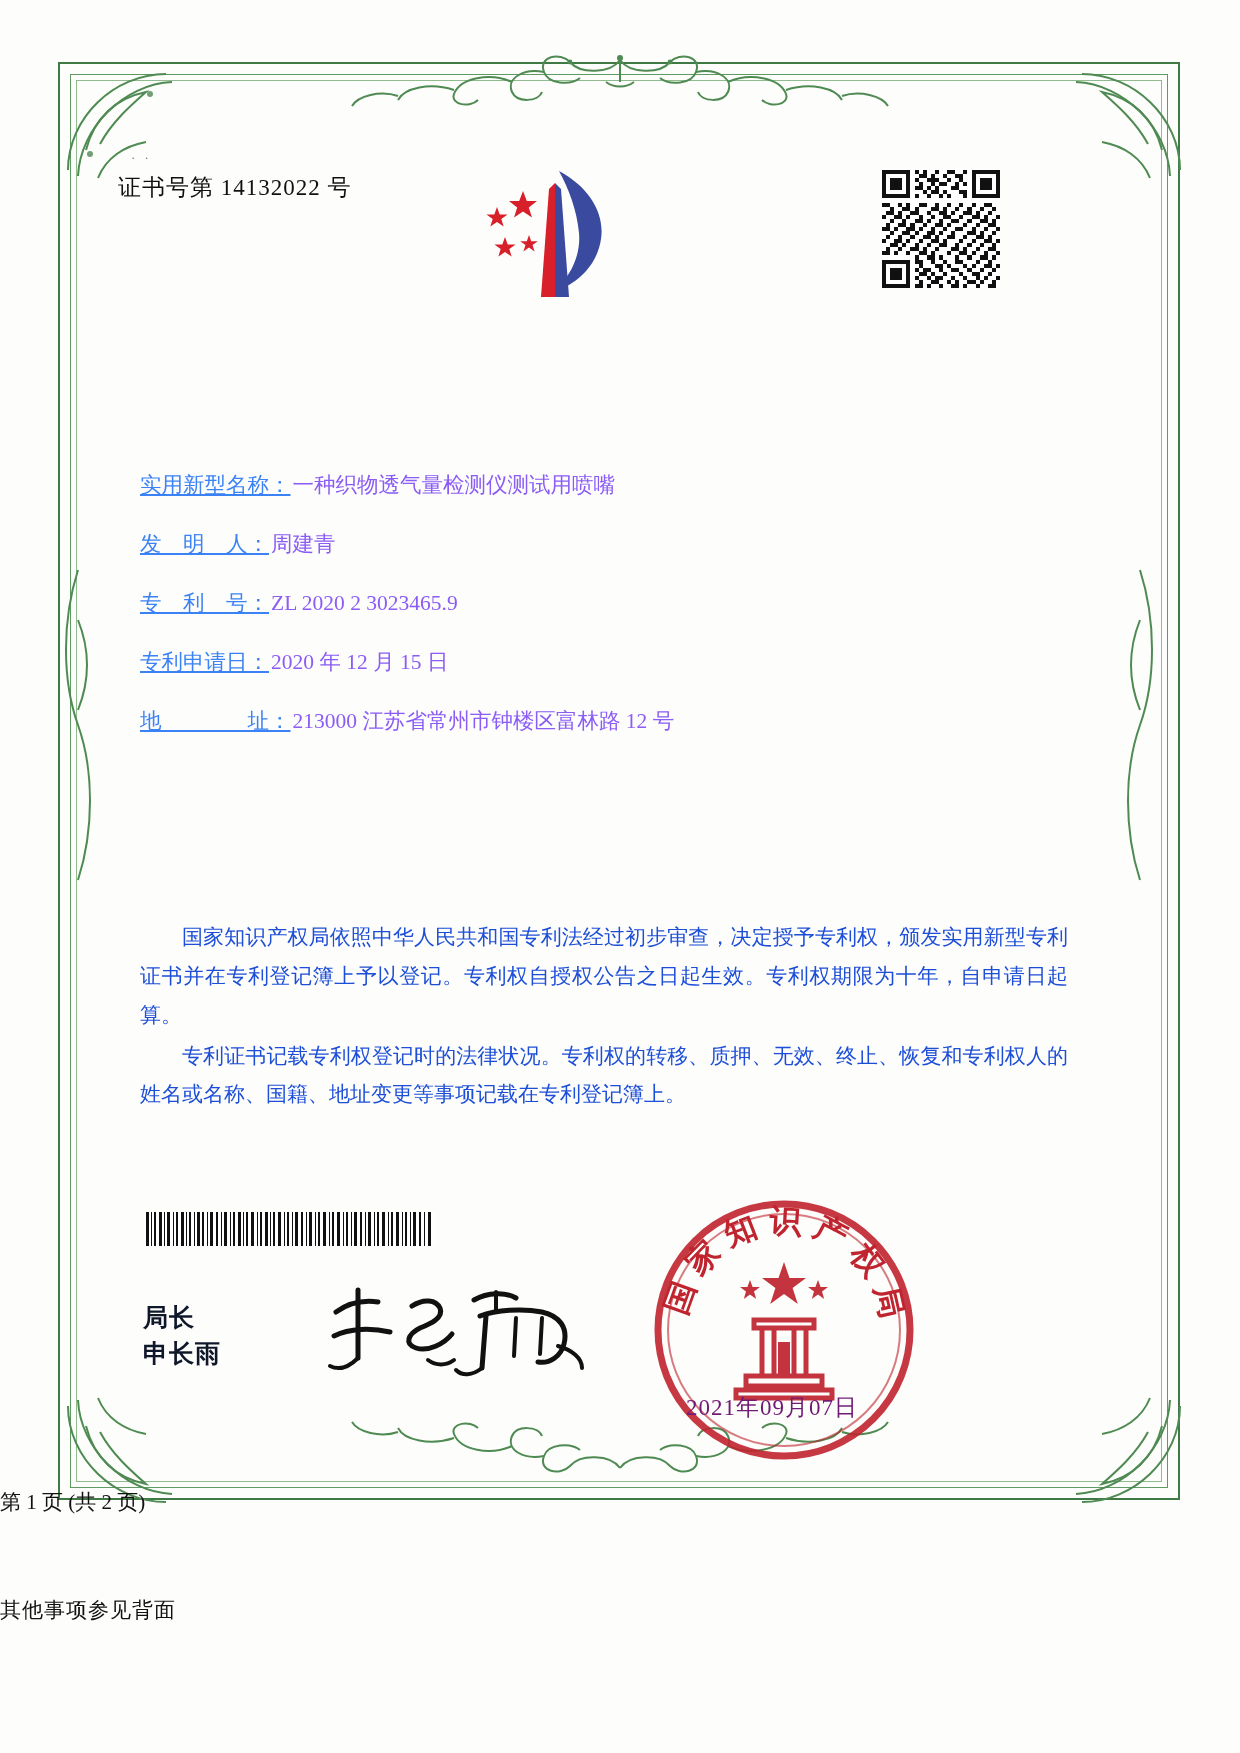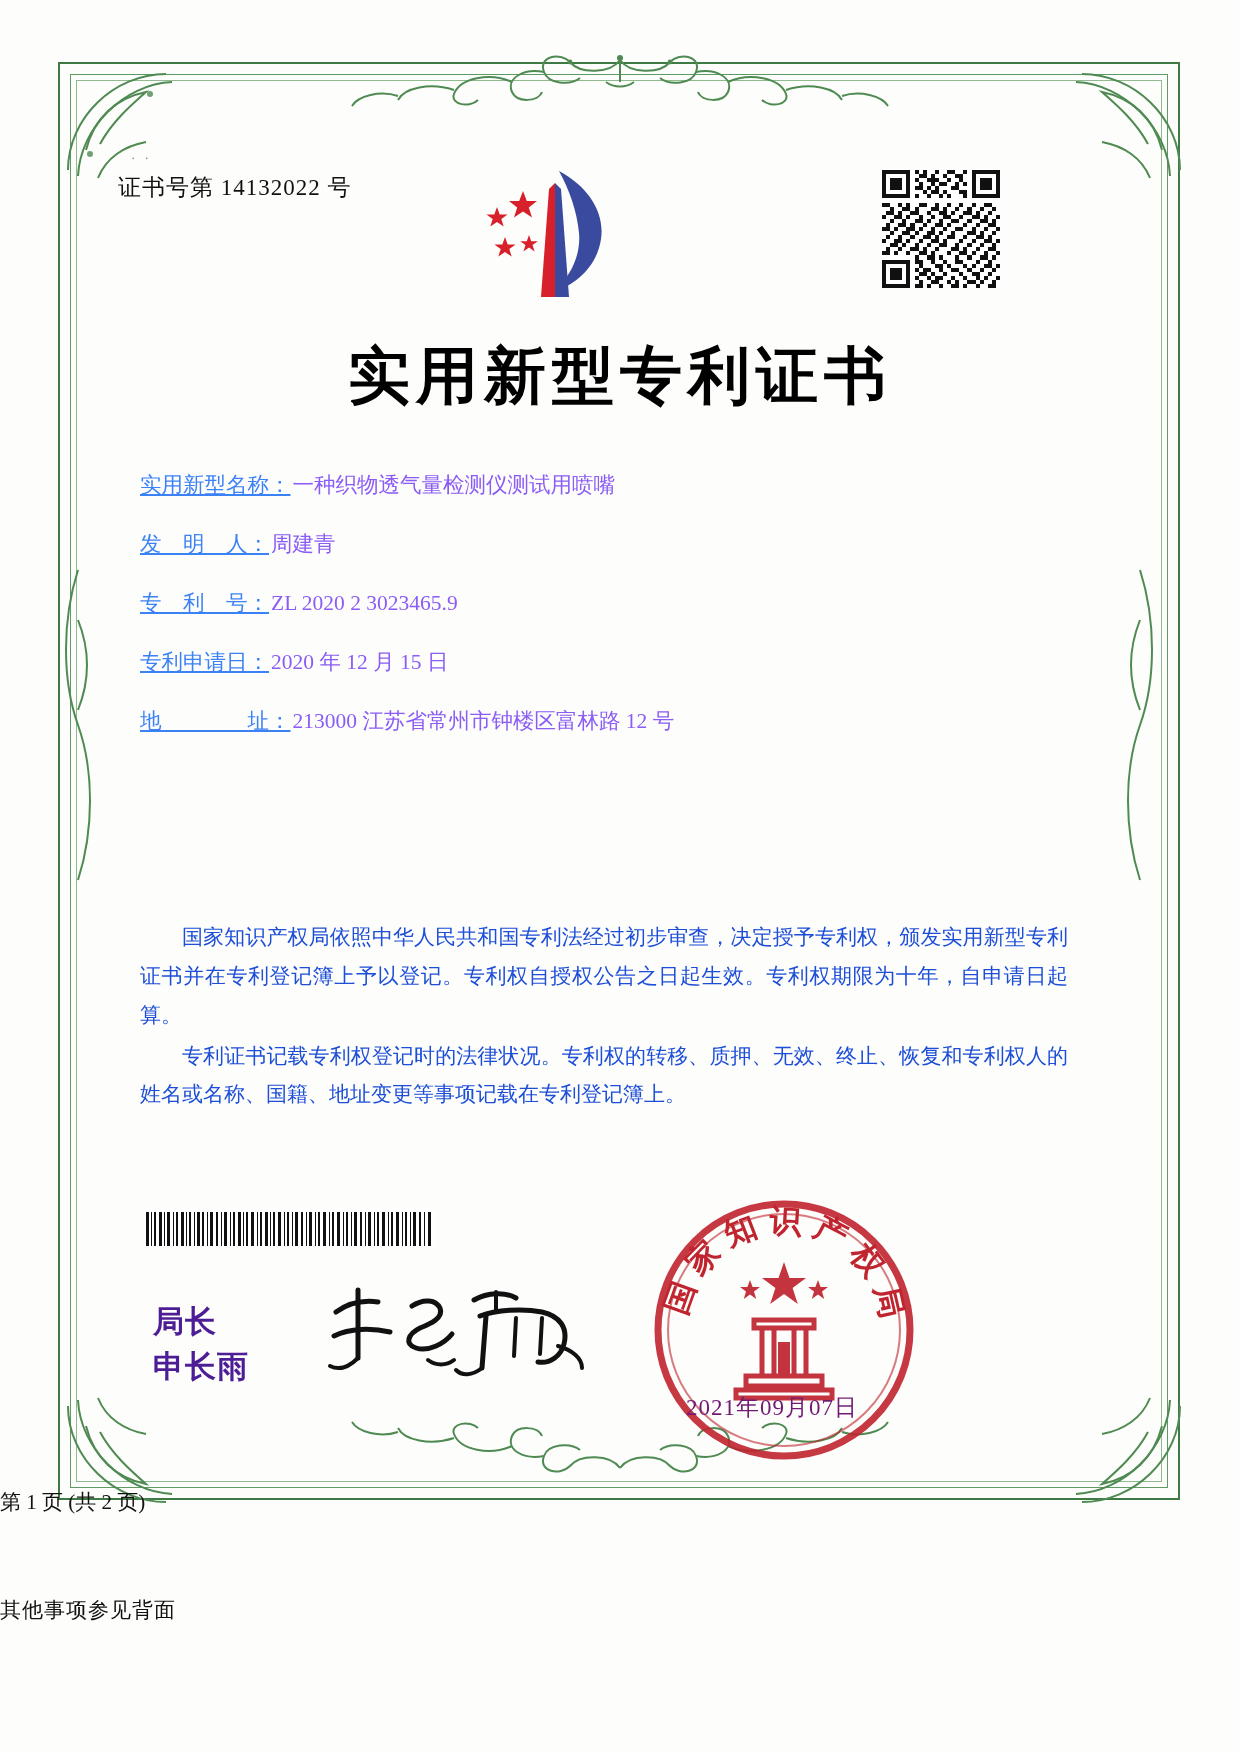--- a/index.html
+++ b/index.html
@@ -151,25 +151,25 @@
   
   .barcode {
     position: absolute;
     left: 144px; top: 1212px;
     width: 292px; height: 34px;
   }
 
   
   .sig-label {
     position: absolute;
-    left: 153px; top: 1300px;
-    font-size: 31px;
+    left: 143px; top: 1300px;
+    font-size: 25px;
     font-weight: bold;
     line-height: 1.45;
-    color: #4c1d95;
+    color: #0f172a;
     letter-spacing: 1px;
   }
   .sig-script {
     position: absolute;
     left: 320px; top: 1272px;
     width: 270px; height: 110px;
   }
 
   
   .seal {
@@ -537,21 +537,20 @@
       <rect x="8" y="28" width="2" height="1"></rect>
         <rect x="11" y="28" width="1" height="1"></rect>
         <rect x="14" y="28" width="1" height="1"></rect>
         <rect x="17" y="28" width="2" height="1"></rect>
         <rect x="20" y="28" width="1" height="1"></rect>
         <rect x="23" y="28" width="1" height="1"></rect>
         <rect x="26" y="28" width="2" height="1"></rect>
     </g>
   </svg>
 
-  <div class="title">实用新型专利证书</div>
 
   <div class="fields">
     <div class="field-row">
       <span class="field-label">实用新型名称：</span>
       <span class="field-value">一种织物透气量检测仪测试用喷嘴</span>
     </div>
     <div class="field-row">
       <span class="field-label">发　明　人：</span>
       <span class="field-value">周建青</span>
     </div>

